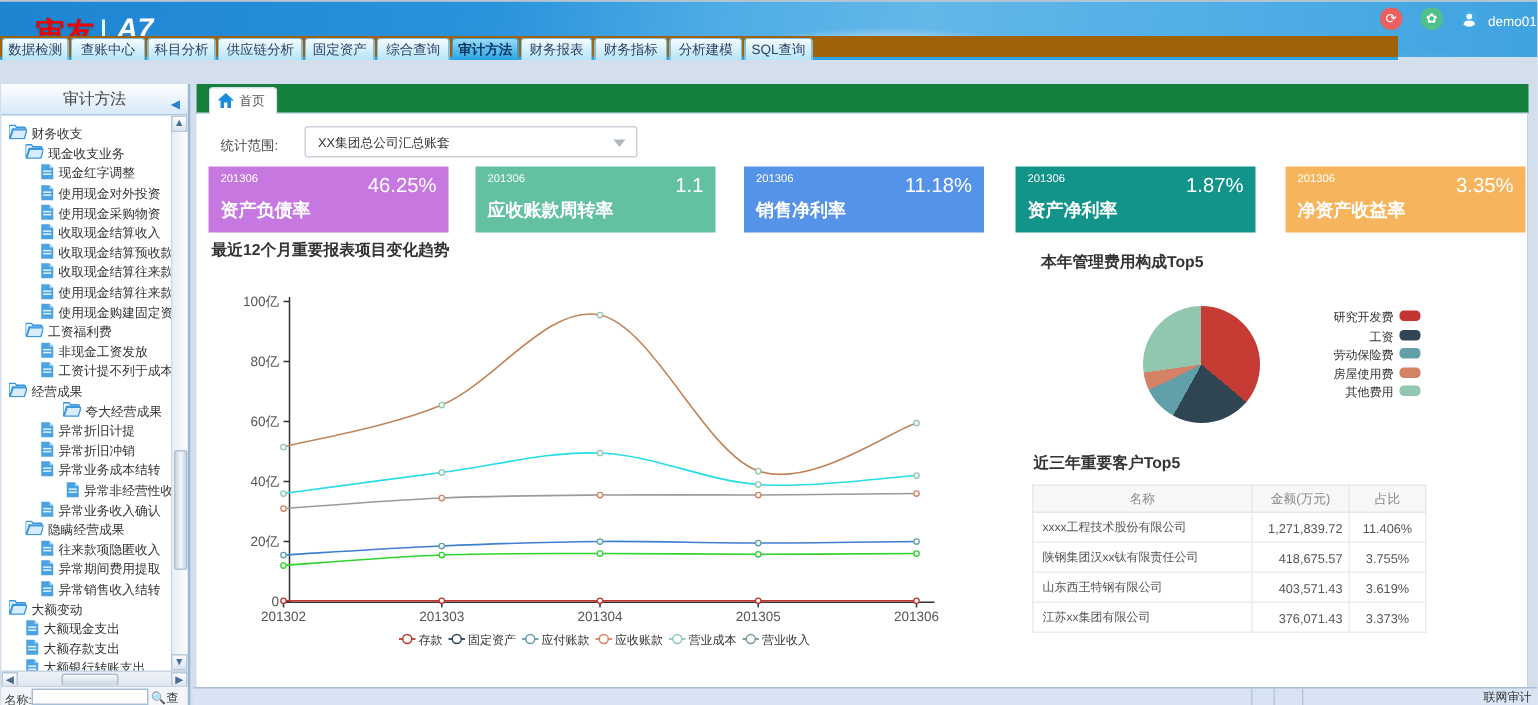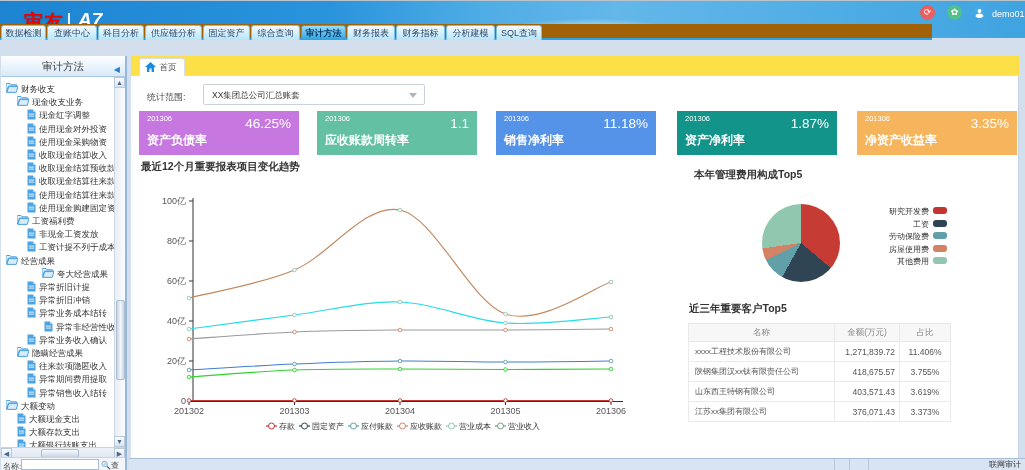--- a/index.html
+++ b/index.html
@@ -47,21 +47,21 @@
 .sbtn { position:absolute; width:11px; height:11px; background:linear-gradient(#fdfdfe,#d9e3ef); border:1px solid #b9c8da; font-size:7px; color:#4a6a96; text-align:center; line-height:9px; }
 #vthumb { position:absolute; left:1px; top:223px; width:9px; height:80px; background:linear-gradient(90deg,#c6d3e2,#f4f7fb,#c6d3e2); border:1px solid #aebfd2; border-radius:2px; }
 #hsb { position:absolute; left:0; top:391px; width:124px; height:12px; background:linear-gradient(#eef2f8,#dde6f0); border-top:1px solid #c8d4e2; }
 #hthumb { position:absolute; left:40px; top:1px; width:38px; height:9px; background:linear-gradient(#f6f9fc,#c9d6e4); border:1px solid #aebfd2; border-radius:2px; }
 #side-search { position:absolute; left:0; top:401px; width:124px; height:13px; background:#f2f6fa; border-top:1px solid #c8d4e2; font-size:8px; color:#444; }
 #side-input { position:absolute; left:20px; top:1px; width:78px; height:11px; background:#fff; border:1px solid #a8bcd2; }
 #side-q { position:absolute; left:100px; top:2px; font-size:8px; color:#333; }
 
 
 #content { left:131px; top:56px; width:888px; height:402px; background:#fff; border-right:1px solid #c3d2e4; }
-#ctabstrip { position:absolute; left:0; top:0; width:888px; height:20px; background:#fde047; border-bottom:1px solid #cfdef0;font-family:Liberation Serif, serif; }
+#ctabstrip { position:absolute; left:0; top:0; width:888px; height:20px; background:#15803d; border-bottom:1px solid #cfdef0;font-family:Liberation Serif, serif; }
 #ctab { position:absolute; left:8px; top:2px; width:46px; height:18px; background:#fff; border:1px solid #d8dee6; border-bottom:none; border-radius:3px 3px 0 0; font-size:8.5px; color:#555; line-height:17px; text-align:center; padding-left:12px; }
 #chome { position:absolute; left:14px; top:6px; }
 #lbl-range { position:absolute; left:16px; top:35px; font-size:9px; color:#4a4a4a; }
 #select { position:absolute; left:72px; top:28px; width:222px; height:21px; background:#fff; border:1px solid #ccd2da; border-radius:2px; font-size:8.5px; color:#333; line-height:20px; padding-left:8px; }
 #selarr { position:absolute; right:7px; top:8px; width:0; height:0; border-left:4px solid transparent; border-right:4px solid transparent; border-top:5px solid #b0b6be; }
 
 
 .kpi { position:absolute; top:55px; width:160px; height:44px; color:#fff; }
 .kpi .per { position:absolute; left:8px; top:3px; font-size:7.5px; }
 .kpi .val { position:absolute; right:8px; top:5px; font-size:13.5px; }

